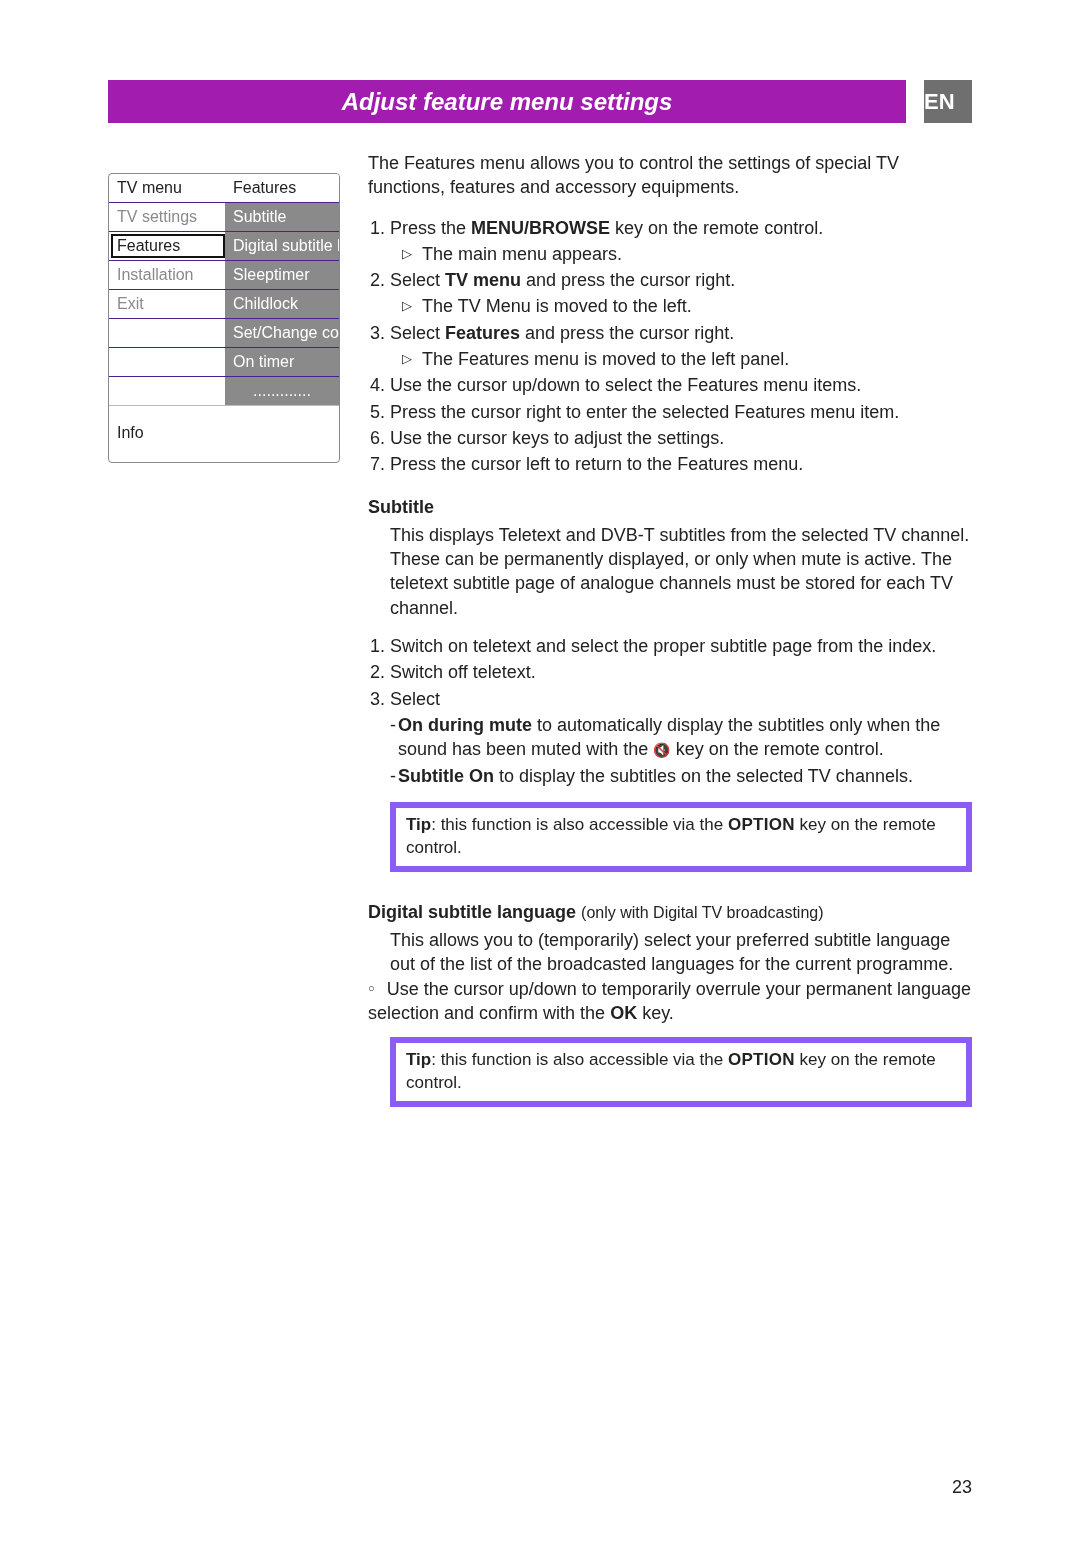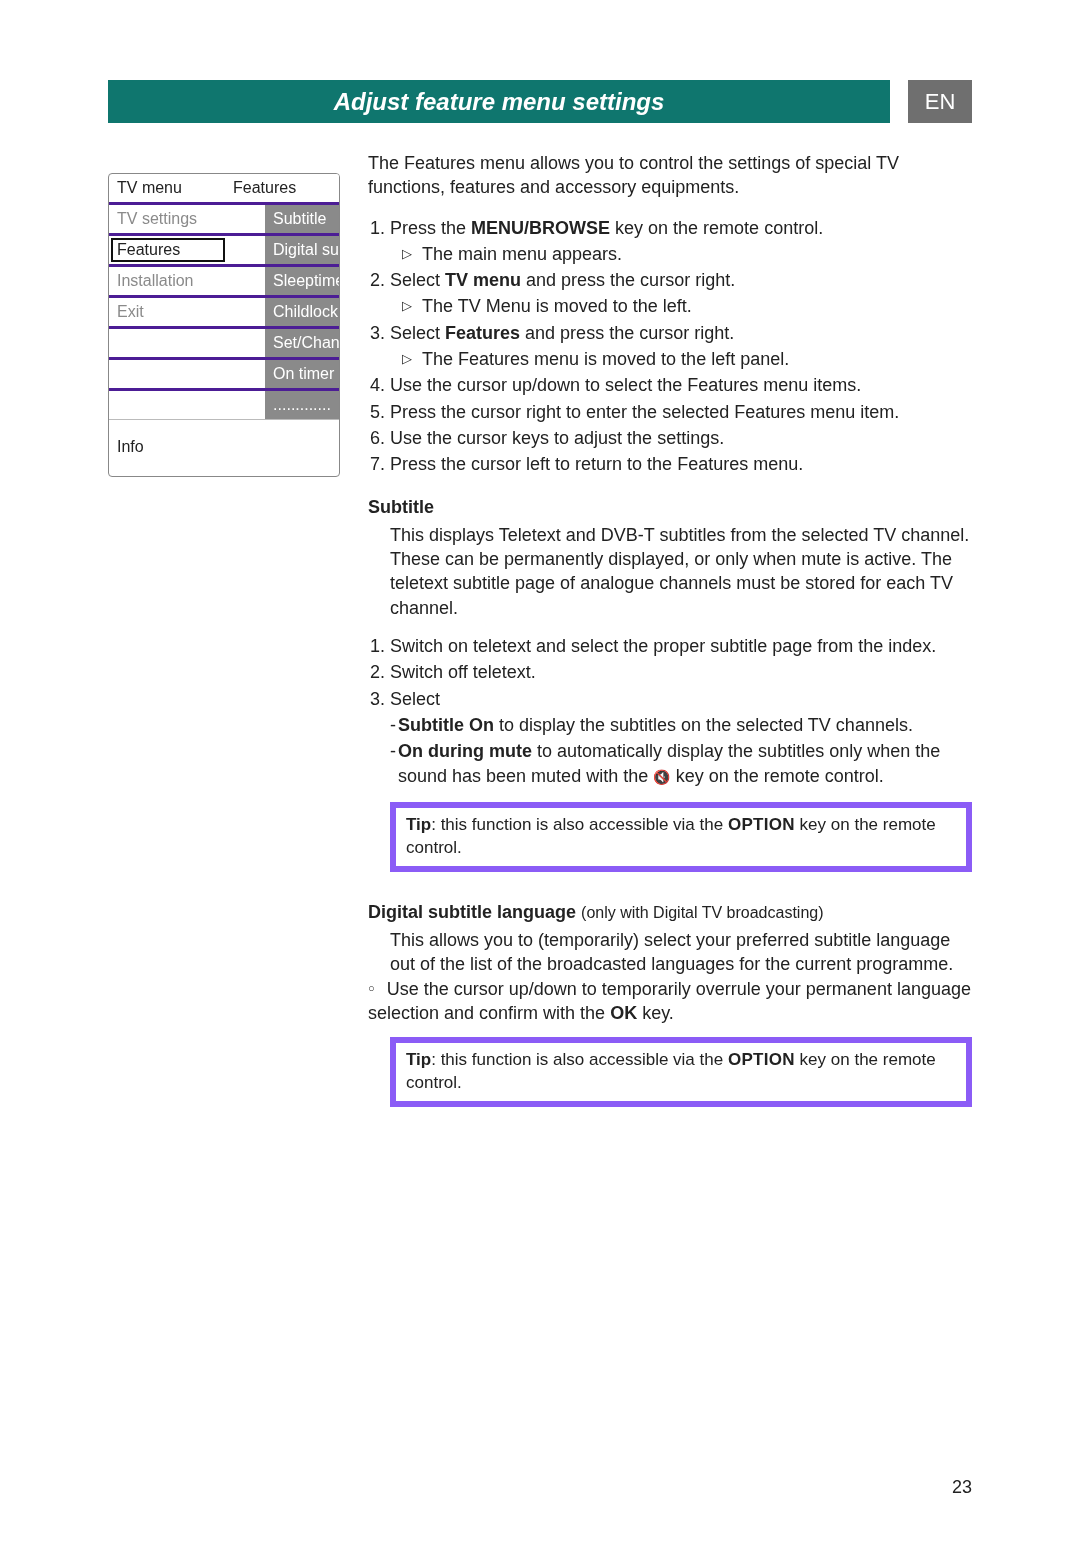--- a/index.html
+++ b/index.html
@@ -17,36 +17,36 @@
     box-sizing: border-box;
     position: relative;
   }
   .title-row {
     display: flex;
     align-items: stretch;
     margin-bottom: 28px;
   }
   .title-bar {
     flex: 1;
-    background: #0f766e;
+    background: #a21caf;
     color: #fff;
     font-weight: bold;
     font-style: italic;
     font-size: 24px;
     text-align: center;
     line-height: 36px;
     padding: 4px 0 3px 0;
   }
   .lang-tab {
-    width: 64px;
+    width: 48px;
     background: #6f6f6f;
     color: #fff;
-    font-weight: normal;
+    font-weight: bold;
     font-size: 22px;
-    text-align: center;
+    text-align: left;
     line-height: 36px;
     margin-left: 18px;
     padding: 4px 0 3px 0;
   }
   .content-row {
     display: flex;
     align-items: flex-start;
   }
   .left-col {
     width: 260px;
@@ -82,23 +82,22 @@
     background: #8a8a8a;
     color: #fff;
     box-sizing: border-box;
     white-space: nowrap;
     overflow: hidden;
   }
   .menu-header-row .menu-cell-left { color: #222; }
   .menu-header-row .menu-cell-right { background: #fff; color: #222; }
   .menu-body-row {
     display: flex;
-    border-top: 3px solid #4c1d95;
+    border-top: 1px solid #4c1d95;
     position: relative;
-    gap: 40px;
   }
   .menu-body-row.selected .menu-cell-left {
     color: #222;
   }
   .menu-body-row.selected .sel-box {
     position: absolute;
     left: 2px;
     top: 2px;
     bottom: 2px;
     width: 110px;
@@ -264,24 +263,24 @@
       <div class="h3">Subtitle</div>
       <div class="body-indent">This displays Teletext and DVB-T subtitles from the selected TV channel. These can be permanently displayed, or only when mute is active. The teletext subtitle page of analogue channels must be stored for each TV channel.</div>
 
       <ol class="steps" style="margin-top:14px;">
         <li>Switch on teletext and select the proper subtitle page from the index.</li>
         <li>Switch off teletext.</li>
         <li>
           <span>Select</span>
           <div class="dash-list">
             <div class="dash">
+              <div><span class="bold">On during mute</span><span> to automatically display the subtitles only when the sound has been muted with the </span><span class="mute-icon">🔇</span><span> key on the remote control.</span></div>
+            </div>
+            <div class="dash">
               <div><span class="bold">Subtitle On</span><span> to display the subtitles on the selected TV channels.</span></div>
-            </div>
-            <div class="dash">
-              <div><span class="bold">On during mute</span><span> to automatically display the subtitles only when the sound has been muted with the </span><span class="mute-icon">🔇</span><span> key on the remote control.</span></div>
             </div>
           </div>
         </li>
       </ol>
 
       <div class="tip-box">
         <span class="bold">Tip</span><span>: this function is also accessible via the </span><span class="bold smallcaps">OPTION</span><span> key on the remote control.</span>
       </div>
 
       <div style="margin-top:28px;">

